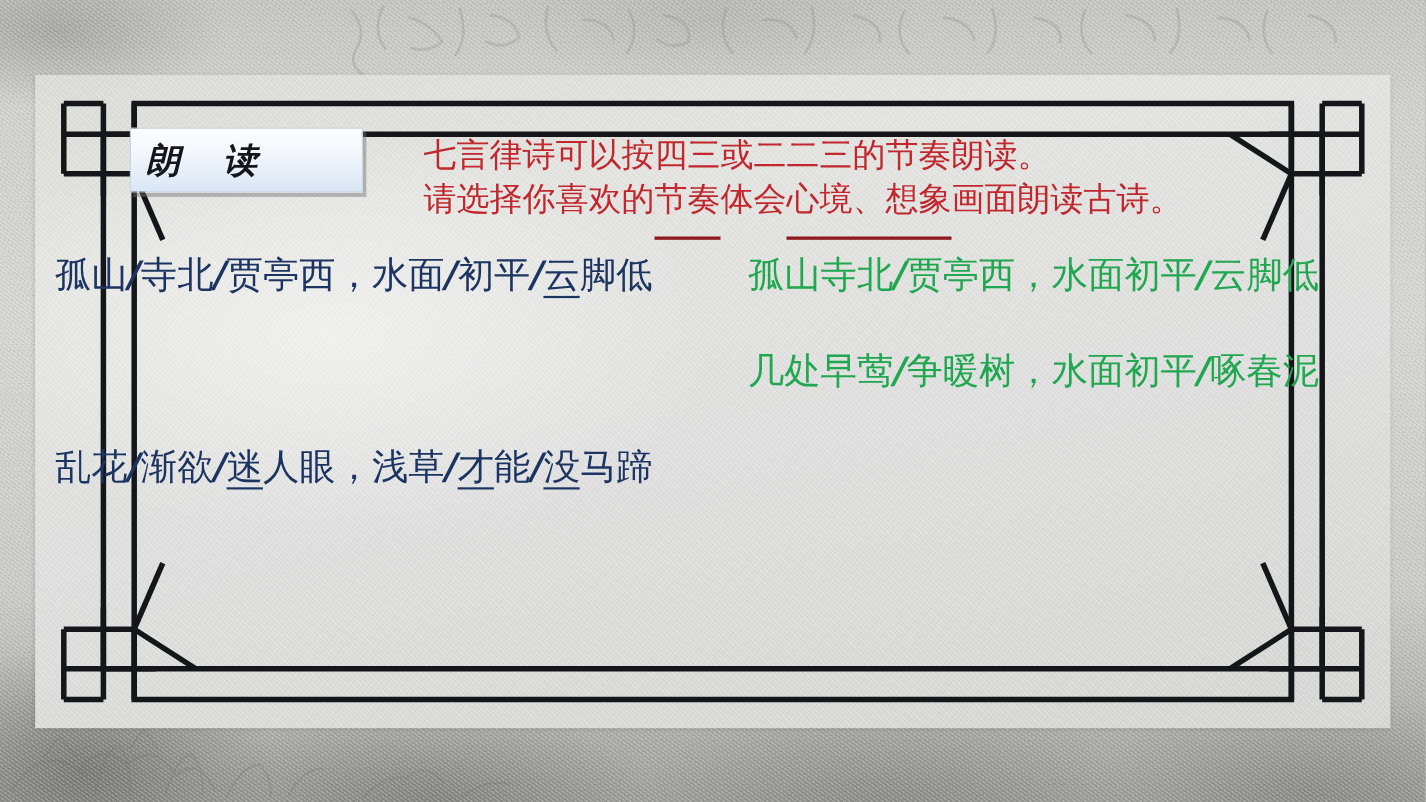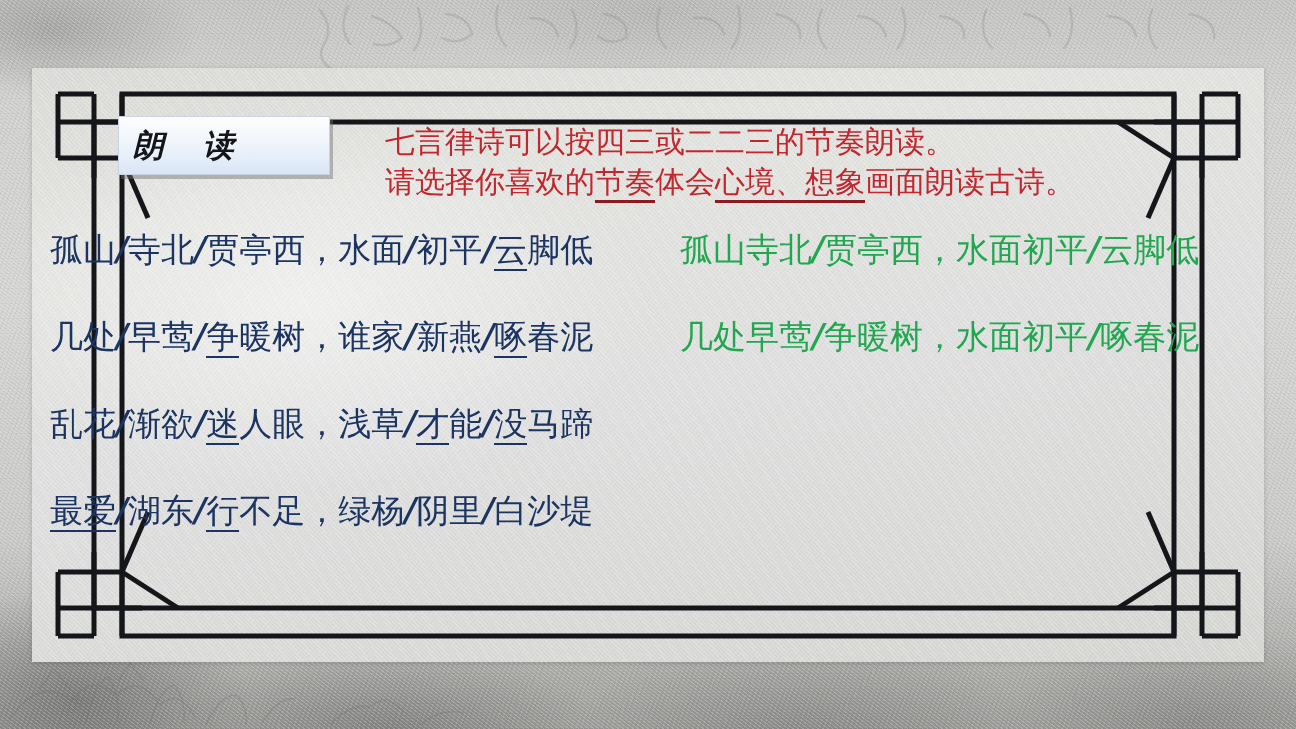--- a/index.html
+++ b/index.html
@@ -112,21 +112,21 @@
     width: 890px;
     color: #c1272d;
     font-family: "DejaVu Serif", "Liberation Serif", serif;
     font-size: 30px;
     line-height: 40px;
     font-weight: 500;
     margin-left: 23px;
   }
   #instructions .u {
     border-bottom: 3px solid #8d1a1f;
-    padding-bottom: 1px;
+    padding-bottom: 16px;
   }
 
   
   #poem-grid {
     position: absolute;
     left: 0;
     top: 160px;
     width: 988px;
   }
   .poem-row {
@@ -270,23 +270,21 @@
       <span>请选择你喜欢的</span><span class="u">节奏</span><span>体会</span><span class="u">心境、想象</span><span>画面朗读古诗。</span>
     </div>
   </div>
 
   <div id="poem-grid">
     <div class="poem-row">
       <div class="poem-cell left"><span>孤山</span><span class="sep">/</span><span>寺北</span><span class="sep">/</span><span>贾亭西，</span><span>水面</span><span class="sep">/</span><span>初平</span><span class="sep">/</span><span class="u">云</span><span>脚低</span></div>
       <div class="poem-cell right"><span>孤山寺北</span><span class="sep">/</span><span>贾亭西，</span><span>水面初平</span><span class="sep">/</span><span>云脚低</span></div>
     </div>
     <div class="poem-row">
-      <div class="poem-cell left"><span>几处</span><span class="sep">/</span><span>早莺</span><span class="sep">/</span><span class="u">争</span><span>暖树，</span><span>谁家</span><span class="sep">/</span><span>新燕</span><span class="sep">/</span><span class="u">啄</span><span>春泥</span></div>
       <div class="poem-cell right"><span>几处早莺</span><span class="sep">/</span><span>争暖树，</span><span>水面初平</span><span class="sep">/</span><span>啄春泥</span></div>
     </div>
     <div class="poem-row">
       <div class="poem-cell left"><span>乱花</span><span class="sep">/</span><span>渐欲</span><span class="sep">/</span><span class="u">迷</span><span>人眼，</span><span>浅草</span><span class="sep">/</span><span class="u">才</span><span>能</span><span class="sep">/</span><span class="u">没</span><span>马蹄</span></div>
     </div>
     <div class="poem-row">
-      <div class="poem-cell left"><span class="u">最爱</span><span class="sep">/</span><span>湖东</span><span class="sep">/</span><span class="u">行</span><span>不足，</span><span>绿杨</span><span class="sep">/</span><span>阴里</span><span class="sep">/</span><span>白沙堤</span></div>
     </div>
   </div>
 </div>
 
 </body></html>

